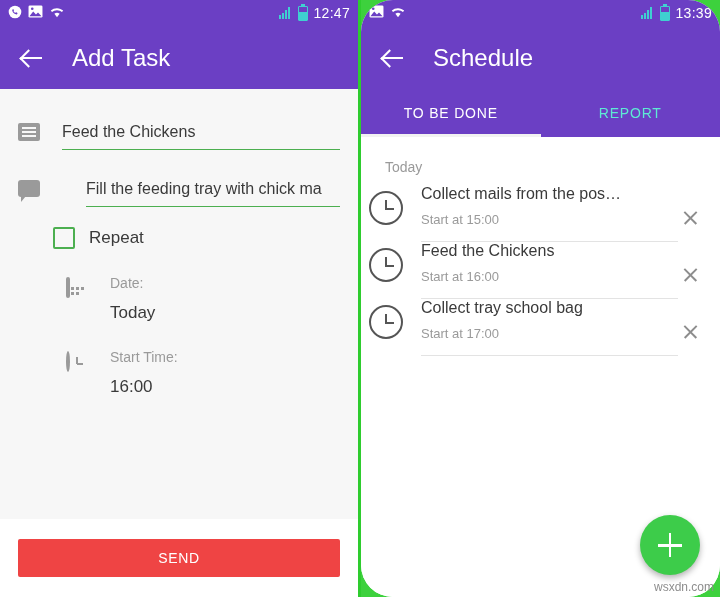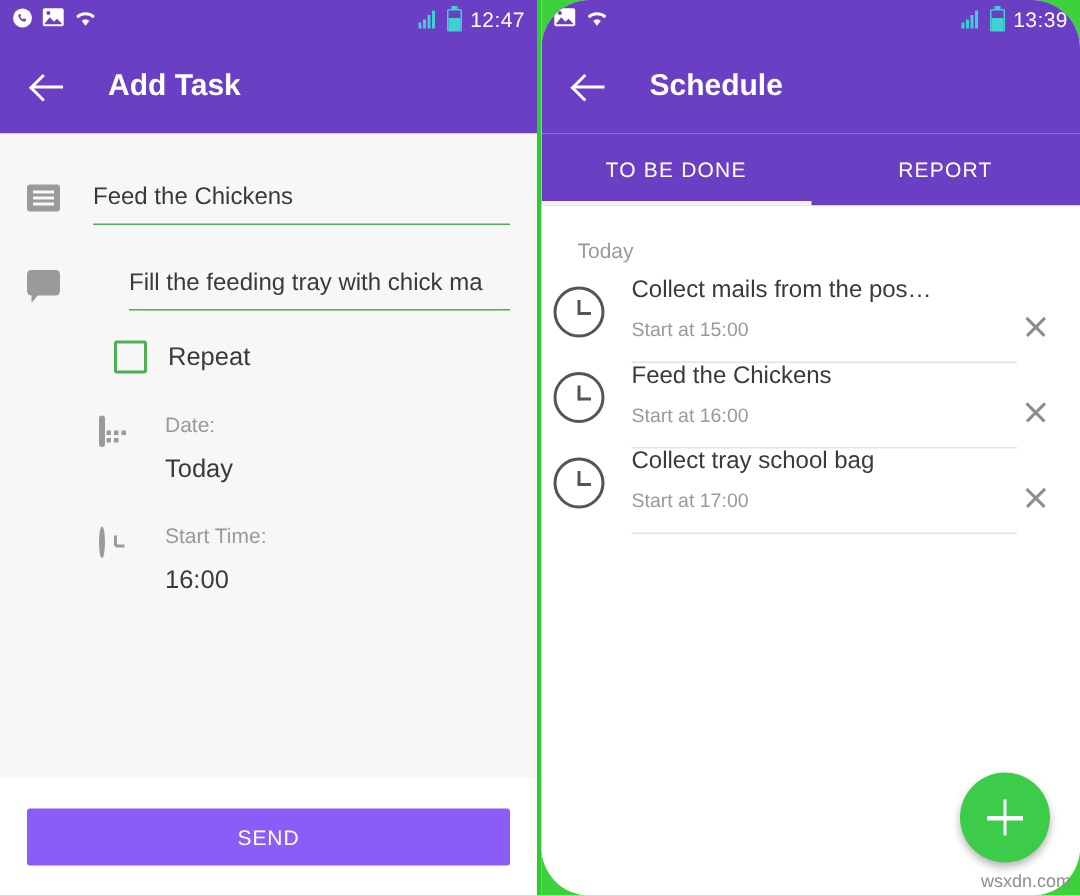--- a/index.html
+++ b/index.html
@@ -43,21 +43,21 @@
     display:flex;align-items:center;padding:0 16px;
   }
   .back{width:34px;height:34px;position:relative;cursor:pointer;flex:none;}
   .back:before{
     content:"";position:absolute;left:6px;top:16px;width:20px;height:2px;background:#fff;
   }
   .back:after{
     content:"";position:absolute;left:6px;top:11px;width:11px;height:11px;
     border-left:2px solid #fff;border-bottom:2px solid #fff;transform:rotate(45deg);
   }
-  .appbar-title{font-size:20px;margin-left:22px;font-weight:bold;}
+  .appbar-title{font-size:24px;margin-left:22px;font-weight:normal;}
 
   
   .form{background:#f7f7f7;height:calc(597px - 26px - 63px - 78px);}
   .row{display:flex;align-items:flex-start;padding:0 18px;}
   .row-ico{width:44px;flex:none;display:flex;justify-content:flex-start;padding-top:14px;color:#9a9a9a;}
   .field{flex:1;padding-top:8px;}
   .field input{
     width:100%;border:none;border-bottom:1.5px solid #4caf50;background:transparent;
     font-size:16px;color:#3a3a3a;padding:6px 0 8px 0;outline:none;
     font-family:"Liberation Sans", sans-serif;
@@ -69,21 +69,21 @@
   .note-ico:after{
     content:"";position:absolute;left:4px;top:4px;width:14px;height:2px;background:#f7f7f7;
     box-shadow:0 4px 0 #f7f7f7, 0 8px 0 #f7f7f7;
   }
   .speech-ico{width:22px;height:17px;background:#9a9a9a;border-radius:3px;position:relative;}
   .speech-ico:after{
     content:"";position:absolute;left:3px;bottom:-5px;border-width:6px 5px 0 0;
     border-style:solid;border-color:#9a9a9a transparent transparent transparent;
   }
 
-  .repeat-row{display:flex;align-items:center;padding:20px 18px 0 76px;}
+  .repeat-row{display:flex;align-items:center;padding:20px 18px 0 53px;}
   .checkbox{
     width:18px;height:18px;border:2px solid #4caf50;border-radius:2px;flex:none;cursor:pointer;
   }
   .repeat-label{font-size:17px;color:#3a3a3a;margin-left:14px;}
 
   .meta-row{display:flex;padding:26px 18px 0 18px;margin-left:48px;}
   .meta-ico{width:44px;flex:none;color:#9a9a9a;padding-top:4px;}
   .meta-body{flex:1;}
   .meta-label{font-size:14px;color:#9a9a9a;}
   .meta-value{font-size:17px;color:#3a3a3a;margin-top:12px;}
@@ -98,32 +98,32 @@
     width:22px;height:22px;border:2px solid #9a9a9a;border-radius:50%;position:relative;box-sizing:border-box;
   }
   .clock-ico:before{content:"";position:absolute;left:8px;top:4px;width:2px;height:7px;background:#9a9a9a;}
   .clock-ico:after{content:"";position:absolute;left:9px;top:10px;width:6px;height:2px;background:#9a9a9a;}
 
   .sendbar{
     position:absolute;left:0;right:0;bottom:0;height:78px;background:#fff;
     display:flex;align-items:center;justify-content:center;
   }
   .send-btn{
-    width:calc(100% - 36px);height:38px;background:#8b5cf6;color:#fff;border:none;
+    width:calc(100% - 36px);height:38px;background:#ef4444;color:#fff;border:none;
     font-size:14px;letter-spacing:0.6px;cursor:pointer;border-radius:2px;
     font-family:"Liberation Sans", sans-serif;
   }
 
   
   .tabs{display:flex;background:#6b3fc4;height:48px;}
   .tab{
     flex:1;display:flex;align-items:center;justify-content:center;
     color:#fff;font-size:14px;letter-spacing:0.8px;cursor:pointer;position:relative;
   }
-  .tab.inactive{color:#ffffff;}
+  .tab.inactive{color:#5eead4;}
   .tab.active:after{
     content:"";position:absolute;left:0;right:0;bottom:0;height:3px;background:#f2f2f2;
   }
   .list{background:#fff;height:calc(597px - 26px - 63px - 48px);position:relative;overflow:hidden;}
   .today{font-size:14px;color:#9a9a9a;padding:22px 0 10px 24px;}
   .task{display:flex;padding:0 16px 0 8px;align-items:flex-start;position:relative;}
   .task-ico{
     width:34px;height:34px;border:2px solid #555;border-radius:50%;position:relative;
     flex:none;margin-top:6px;box-sizing:border-box;
   }

